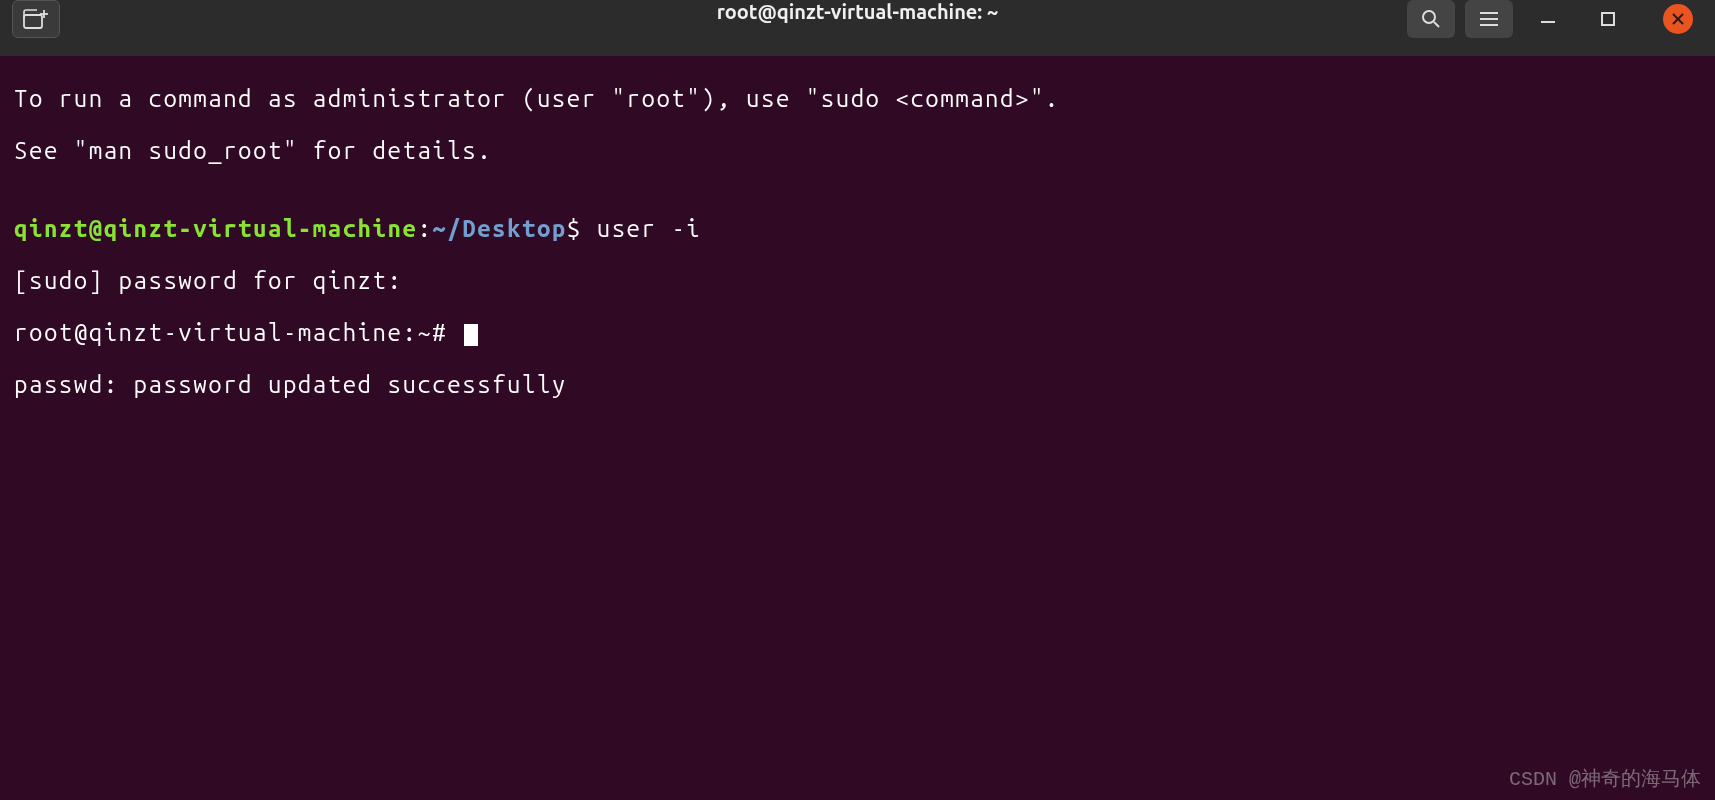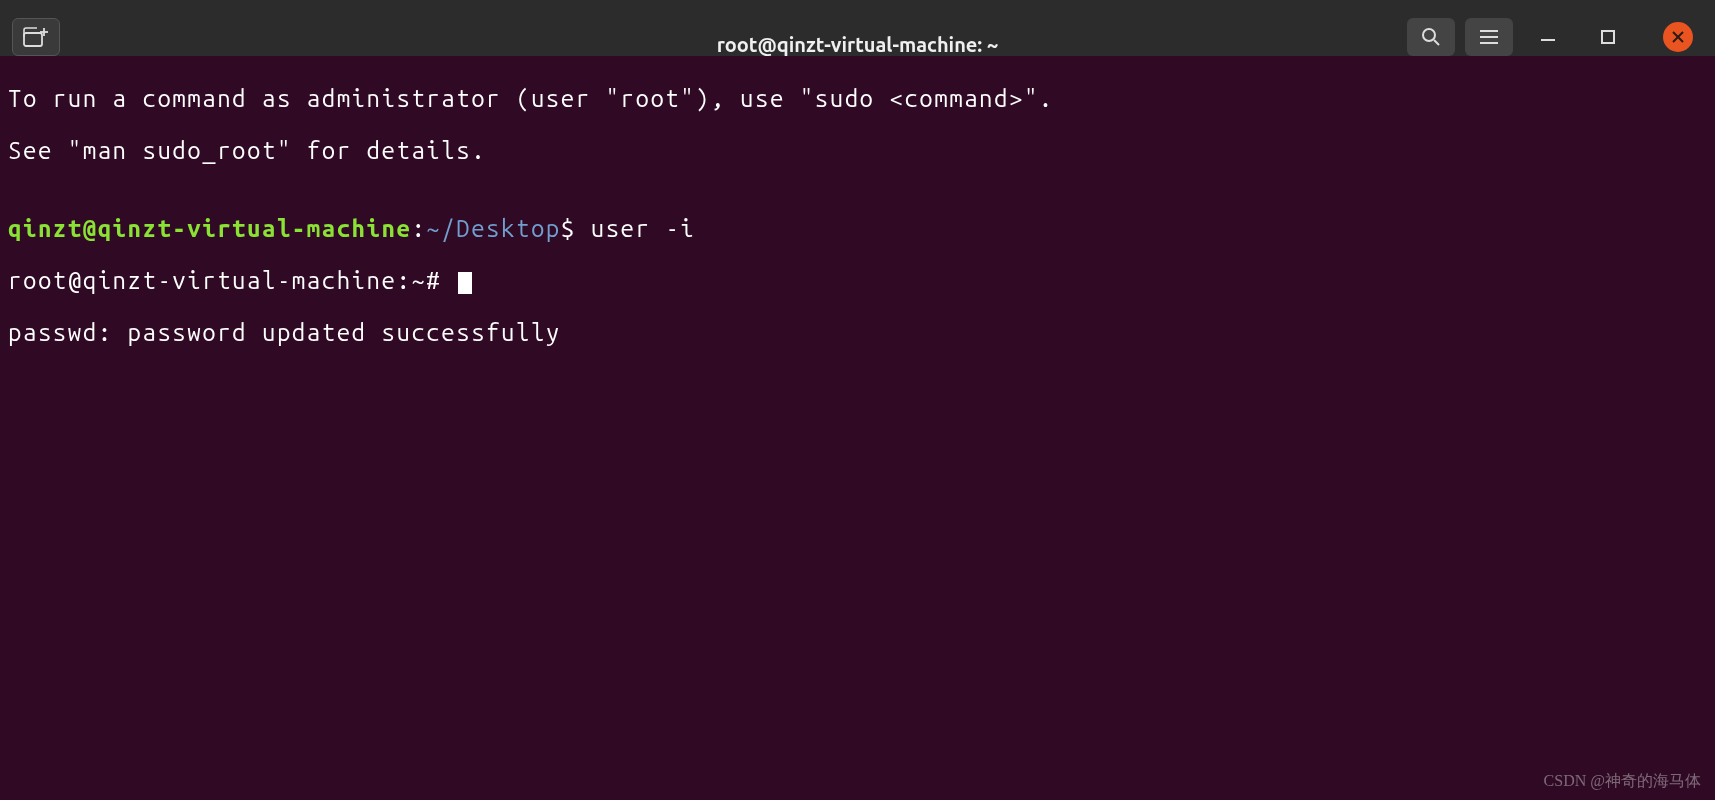--- a/index.html
+++ b/index.html
@@ -12,21 +12,21 @@
       height: 800px;
       background: #300a24;
       font-family: "Ubuntu Mono", "DejaVu Sans Mono", monospace;
       overflow: hidden;
       position: relative;
     }
     .titlebar {
       height: 56px;
       background: #2c2c2c;
       display: flex;
-      align-items: flex-end;
+      align-items: flex-start;
       padding: 0 12px;
       position: relative;
     }
     .titlebar-left {
       display: flex;
       align-items: center;
     }
     .new-tab-btn {
       width: 48px;
       height: 38px;
@@ -77,59 +77,59 @@
       background: #e95420;
       border-radius: 50%;
       display: flex;
       align-items: center;
       justify-content: center;
       cursor: pointer;
       margin-left: 20px;
       margin-right: 10px;
     }
     .terminal {
-      padding: 4px 8px;
+      padding: 4px 14px;
       font-size: 24px;
       line-height: 26px;
       color: #ffffff;
       letter-spacing: 1.5px;
       white-space: pre;
     }
     .term-line {
       display: block;
     }
     .user-host {
       color: #8ae234;
       font-weight: bold;
     }
     .colon {
       color: #ffffff;
     }
     .path {
       color: #729fcf;
-      font-weight: normal;
+      font-weight: bold;
     }
     .dollar {
       color: #ffffff;
     }
     .cursor {
       display: inline-block;
       width: 14px;
       height: 22px;
       background: #ffffff;
       vertical-align: text-bottom;
       margin-left: 2px;
     }
     .watermark {
       position: absolute;
       bottom: 8px;
       right: 14px;
       color: rgba(220,220,220,0.45);
-      font-family: Liberation Serif, serif;
-      font-size: 16px;
+      font-family: Liberation Mono, monospace;
+      font-size: 20px;
     }
   </style>
 </head>
 <body>
 
 <div class="titlebar">
   <div class="titlebar-left">
     <div class="new-tab-btn">
       <svg width="26" height="20" viewBox="0 0 26 20">
         <rect x="1" y="6" width="18" height="13" rx="2" fill="none" stroke="#ddd" stroke-width="1.8"></rect>
@@ -171,17 +171,18 @@
       </svg>
     </div>
   </div>
 </div>
 
 <div class="terminal">
 <span class="term-line">To run a command as administrator (user "root"), use "sudo &lt;command&gt;".</span>
 <span class="term-line">See "man sudo_root" for details.</span>
 <span class="term-line"></span>
 <span class="term-line"><span class="user-host">qinzt@qinzt-virtual-machine</span><span class="colon">:</span><span class="path">~/Desktop</span><span class="dollar">$ </span><span>user -i</span></span>
+<span class="term-line">[sudo] password for qinzt: </span>
 <span class="term-line"><span>root@qinzt-virtual-machine:~# </span><span class="cursor"></span></span>
 <span class="term-line">passwd: password updated successfully</span>
 </div>
 
 <div class="watermark">CSDN @神奇的海马体</div>
 
 </body></html>

